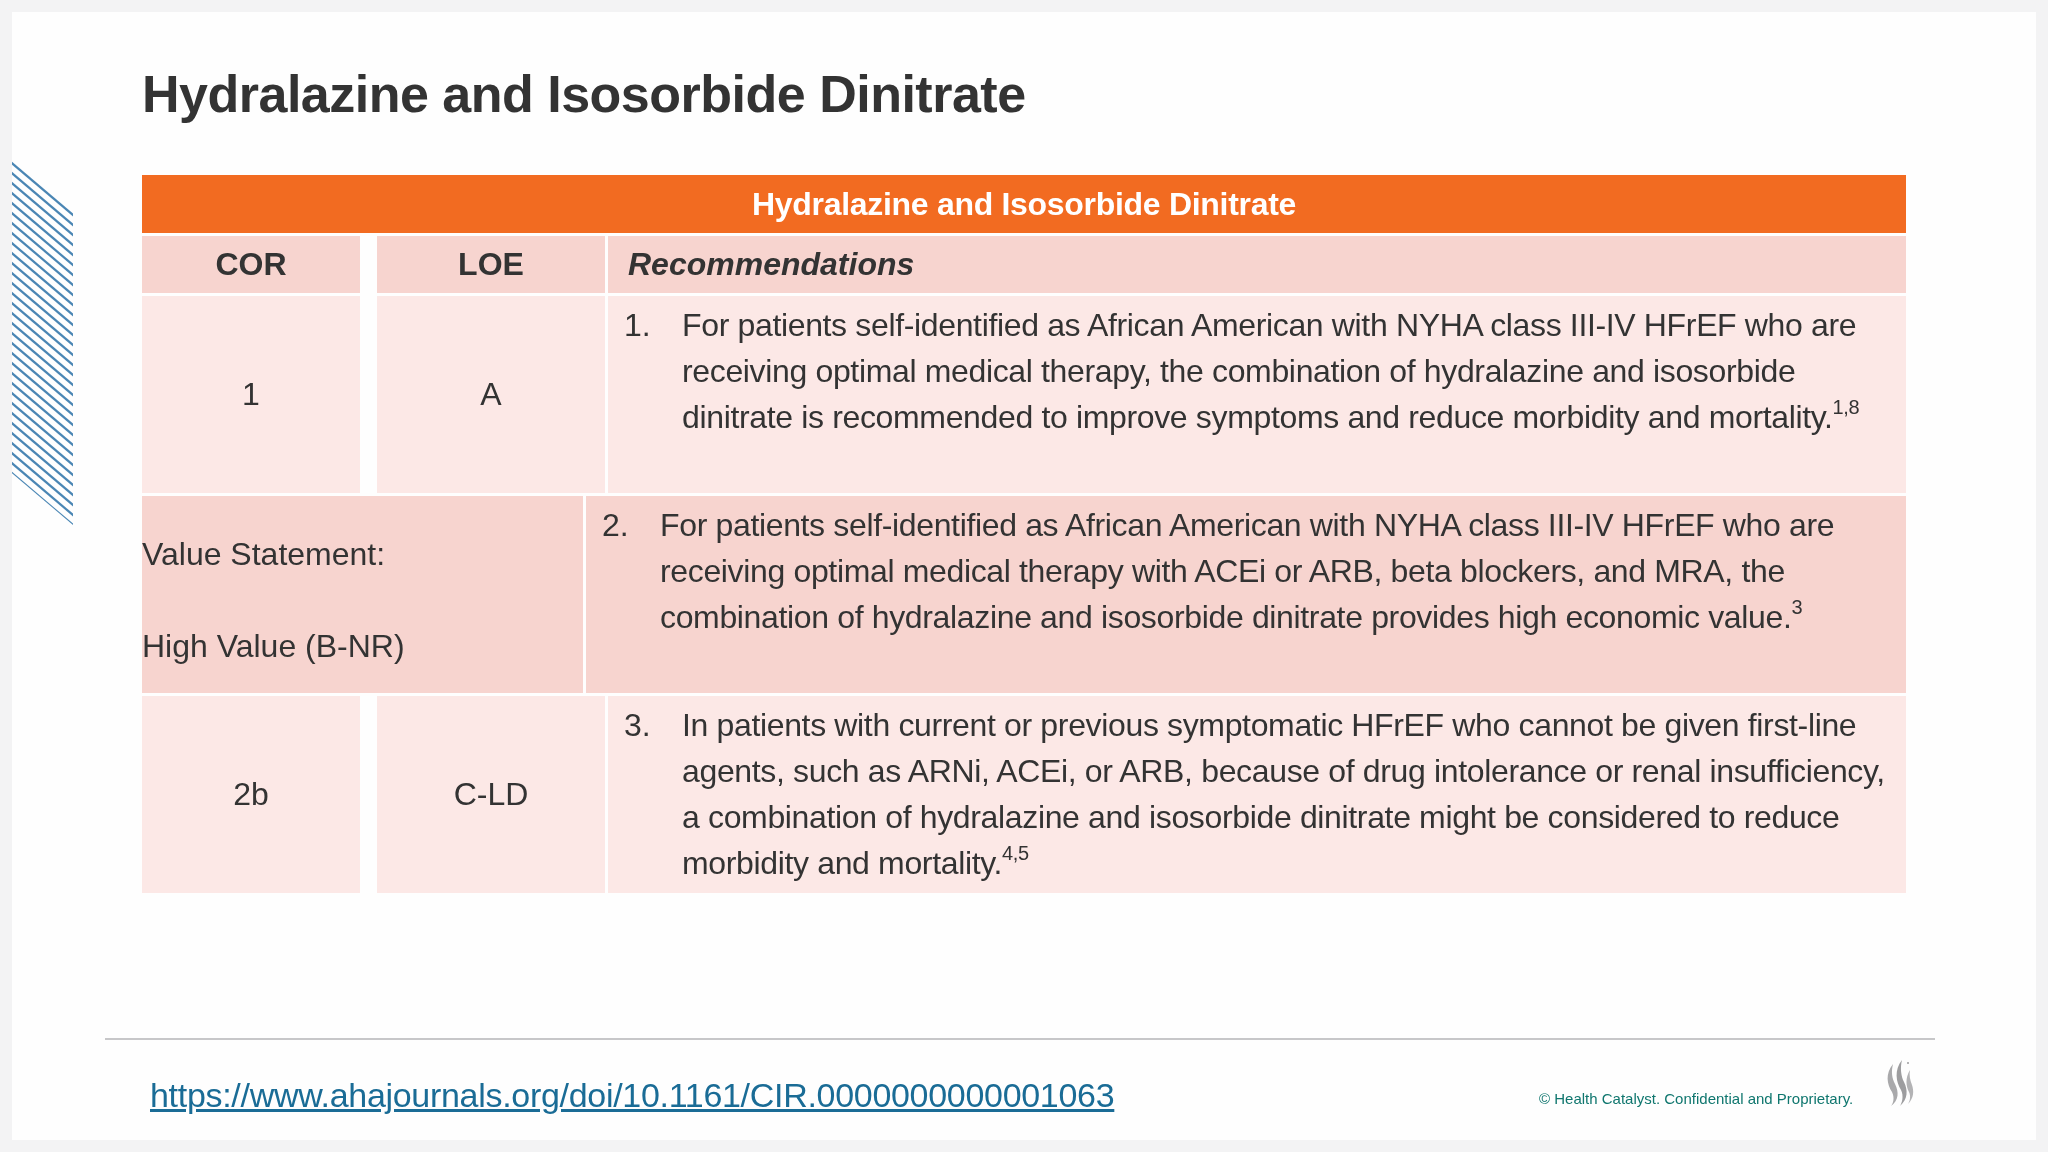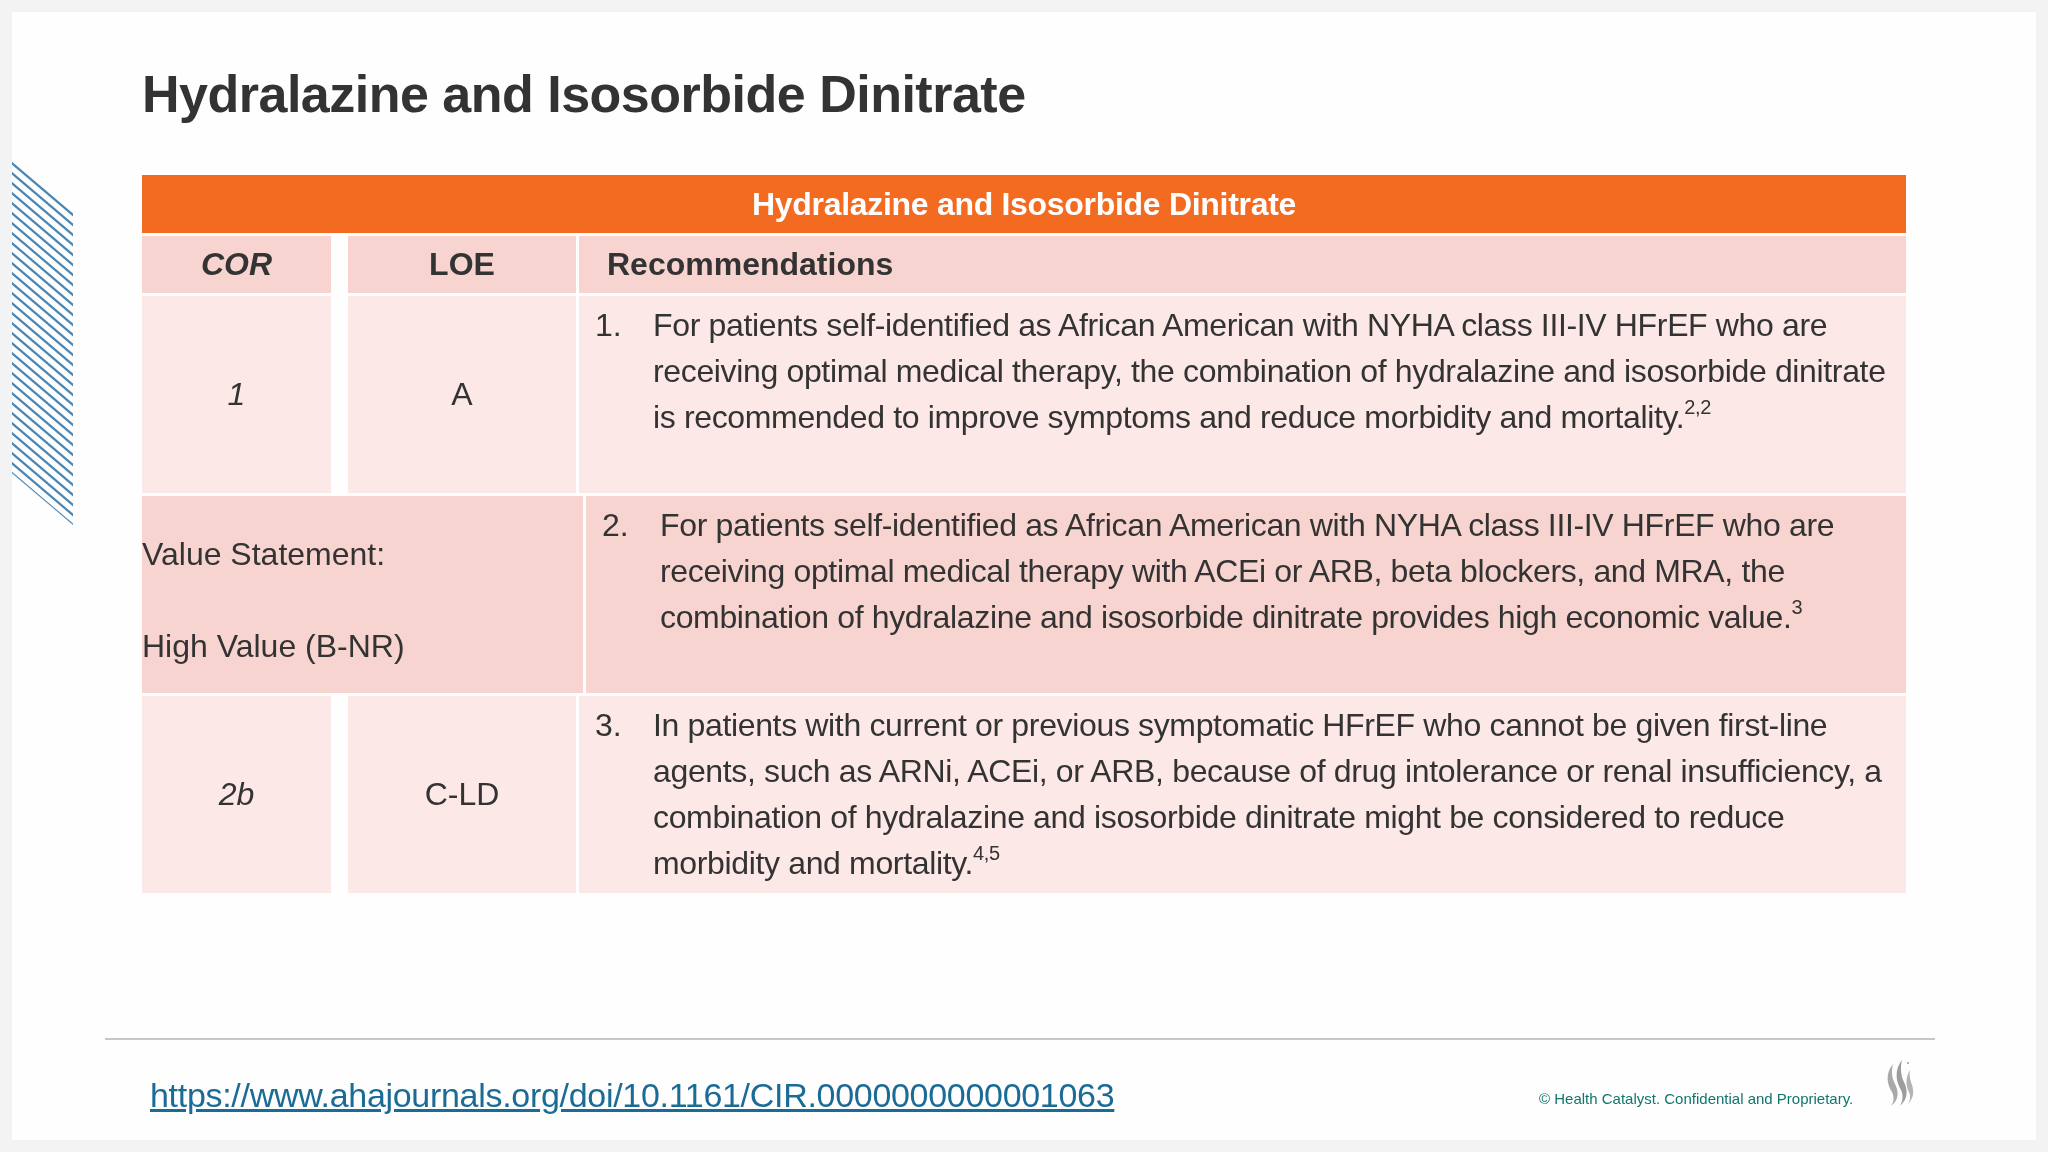--- a/index.html
+++ b/index.html
@@ -50,26 +50,26 @@
     margin-top: 3px;
   }
   .cell {
     display: flex;
     align-items: center;
     justify-content: center;
     font-size: 32px;
     color: #333333;
   }
   .row + .row .cell, .row .cell + .cell { }
-  .col-cor { width: 189px; font-style: italic; }
+  .col-cor { width: 218px; }
   .col-loe { width: 228px; margin-left: 17px; }
   .col-span { width: 441px; }
   .col-rec { flex: 1; margin-left: 3px; justify-content: flex-start; }
   .header-row .cell { background: #f7d4cf; font-weight: bold; height: 57px; }
-  .header-row .col-rec { padding-left: 28px; }
+  .header-row .col-rec { padding-left: 20px; font-style: italic; }
   .row-light .cell { background: #fce8e6; }
   .row-dark .cell { background: #f7d4cf; }
   .body-row .cell { height: 197px; }
   .value-stmt {
     align-items: flex-start !important;
     padding-top: 10px;
     text-align: center;
     flex-direction: column;
     line-height: 46px;
     gap: 46px;
@@ -178,21 +178,21 @@
       <div class="cell col-loe">LOE</div>
       <div class="cell col-rec">Recommendations</div>
     </div>
 
     <div class="row body-row row-light">
       <div class="cell col-cor">1</div>
       <div class="cell col-loe">A</div>
       <div class="cell col-rec">
         <div class="rec-item">
           <span class="rec-num">1.</span>
-          <span class="rec-text"><span>For patients self-identified as African American with NYHA class III-IV HFrEF who are receiving optimal medical therapy, the combination of hydralazine and isosorbide dinitrate is recommended to improve symptoms and reduce morbidity and mortality.</span><sup>2,2</sup></span>
+          <span class="rec-text"><span>For patients self-identified as African American with NYHA class III-IV HFrEF who are receiving optimal medical therapy, the combination of hydralazine and isosorbide dinitrate is recommended to improve symptoms and reduce morbidity and mortality.</span><sup>1,8</sup></span>
         </div>
       </div>
     </div>
 
     <div class="row body-row row-dark">
       <div class="cell col-span value-stmt">
         <span>Value Statement:</span>
         <span>High Value (B-NR)</span>
       </div>
       <div class="cell col-rec">

